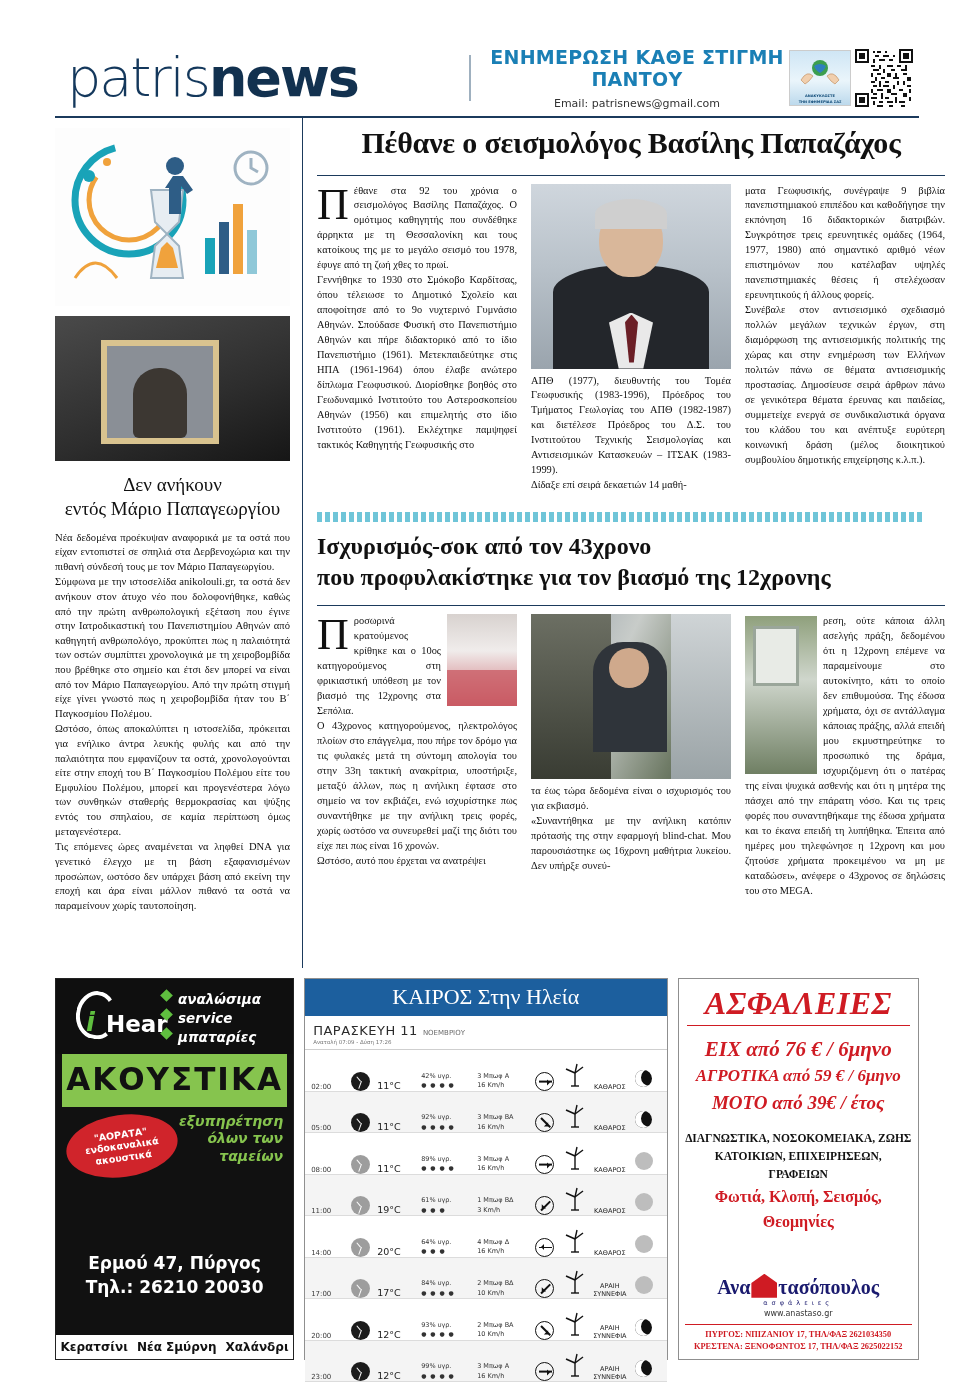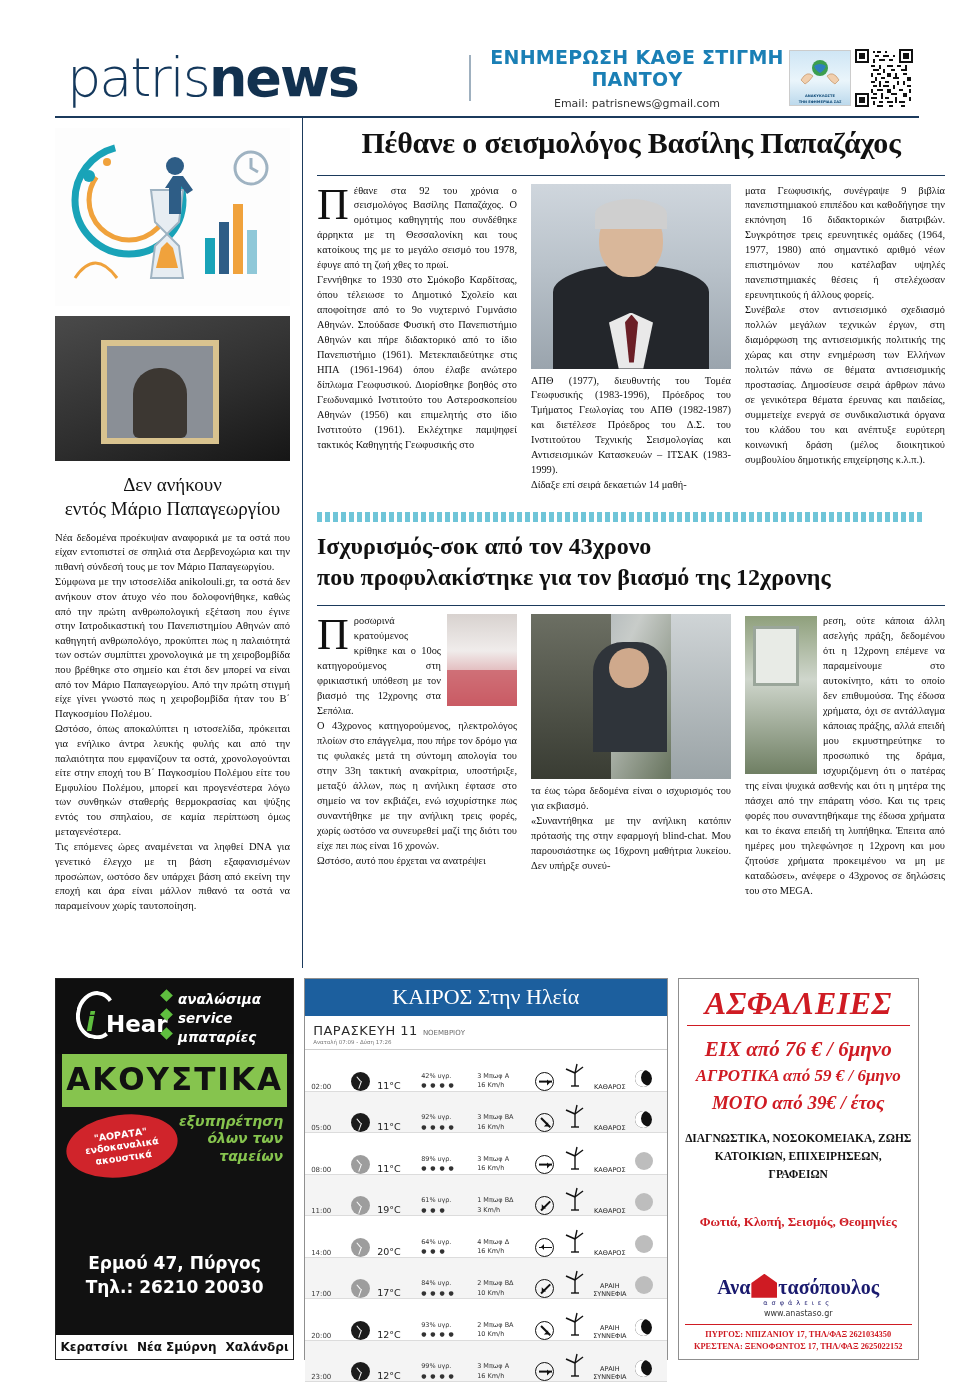--- a/index.html
+++ b/index.html
@@ -196,21 +196,21 @@
   .ins-title { text-align:center; font-family:"Liberation Serif",serif; font-style:italic; font-weight:700;
      font-size:32px; color:#cf1b23; letter-spacing:.5px; line-height:1; margin:4px 0 2px 0; }
   .ins-rule { height:1px; background:#cf1b23; margin:4px 2px 8px 2px; }
   .ins-price { text-align:center; font-family:"Liberation Serif",serif; font-style:italic; font-weight:700;
      color:#cf1b23; line-height:1.45; }
   .ins-price div:nth-child(1) { font-size:21px; }
   .ins-price div:nth-child(2) { font-size:17px; }
   .ins-price div:nth-child(3) { font-size:19px; }
   .ins-list { text-align:center; margin-top:12px; }
   .ins-list div { font-family:"Liberation Serif",serif; font-weight:700; font-size:11.5px; color:#111; line-height:1.6; }
-  .ins-list div.red { color:#cf1b23; font-size:13px;margin-top:28px; }
+  .ins-list div.red { color:#cf1b23; font-size:16px; }
   .ins-brand { margin-top:auto; text-align:center; }
   .ins-brandline { font-family:"Liberation Serif",serif; font-size:20px; color:#1a1a6e; font-weight:700; position:relative; display:inline-block; }
   .ins-sub { font-family:"DejaVu Sans",sans-serif; font-size:6.5px; color:#1a1a6e; letter-spacing:4px; }
   .ins-www { font-family:"DejaVu Sans",sans-serif; font-size:8px; color:#333; margin-top:2px; }
   .ins-foot { border-top:1px solid #cf1b23; margin-top:6px; padding-top:4px; text-align:center; }
   .ins-foot div { font-family:"Liberation Serif",serif; font-weight:700; font-size:8.4px; color:#cf1b23; line-height:1.5; }
   .ins-house { display:inline-block; width:26px; height:24px; background:#cf1b23; position:relative; vertical-align:-4px; margin:0 1px;
      clip-path:polygon(50% 0,100% 38%,100% 100%,0 100%,0 38%); }
 </style>
 </head>

